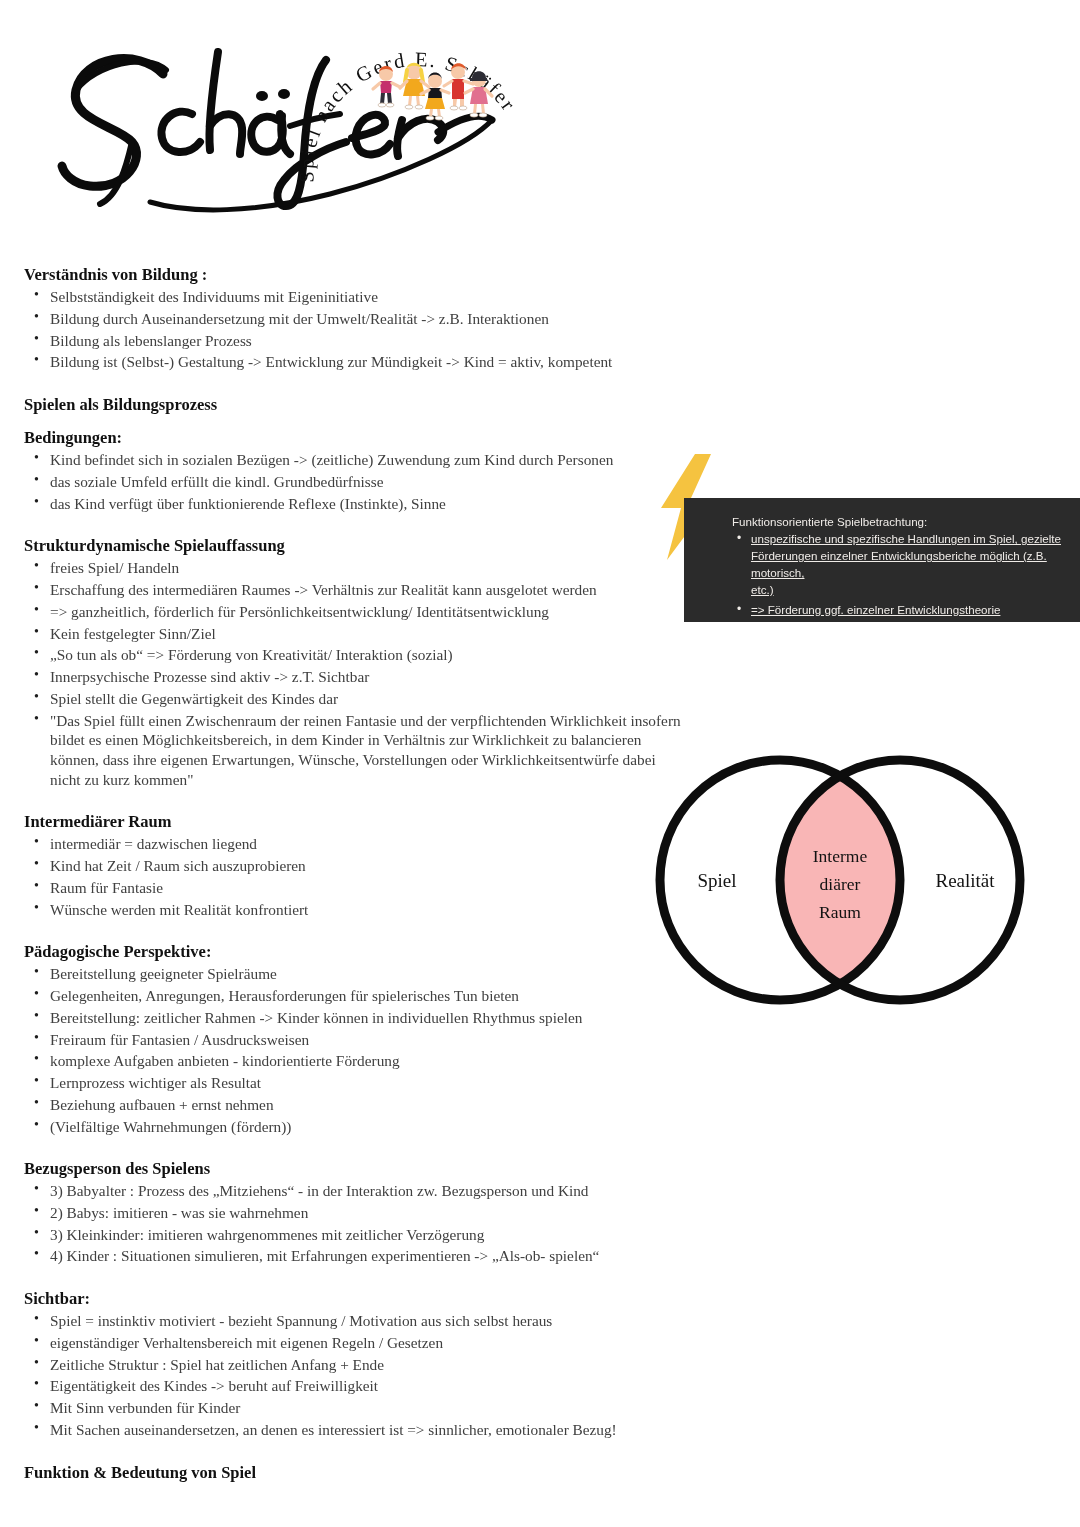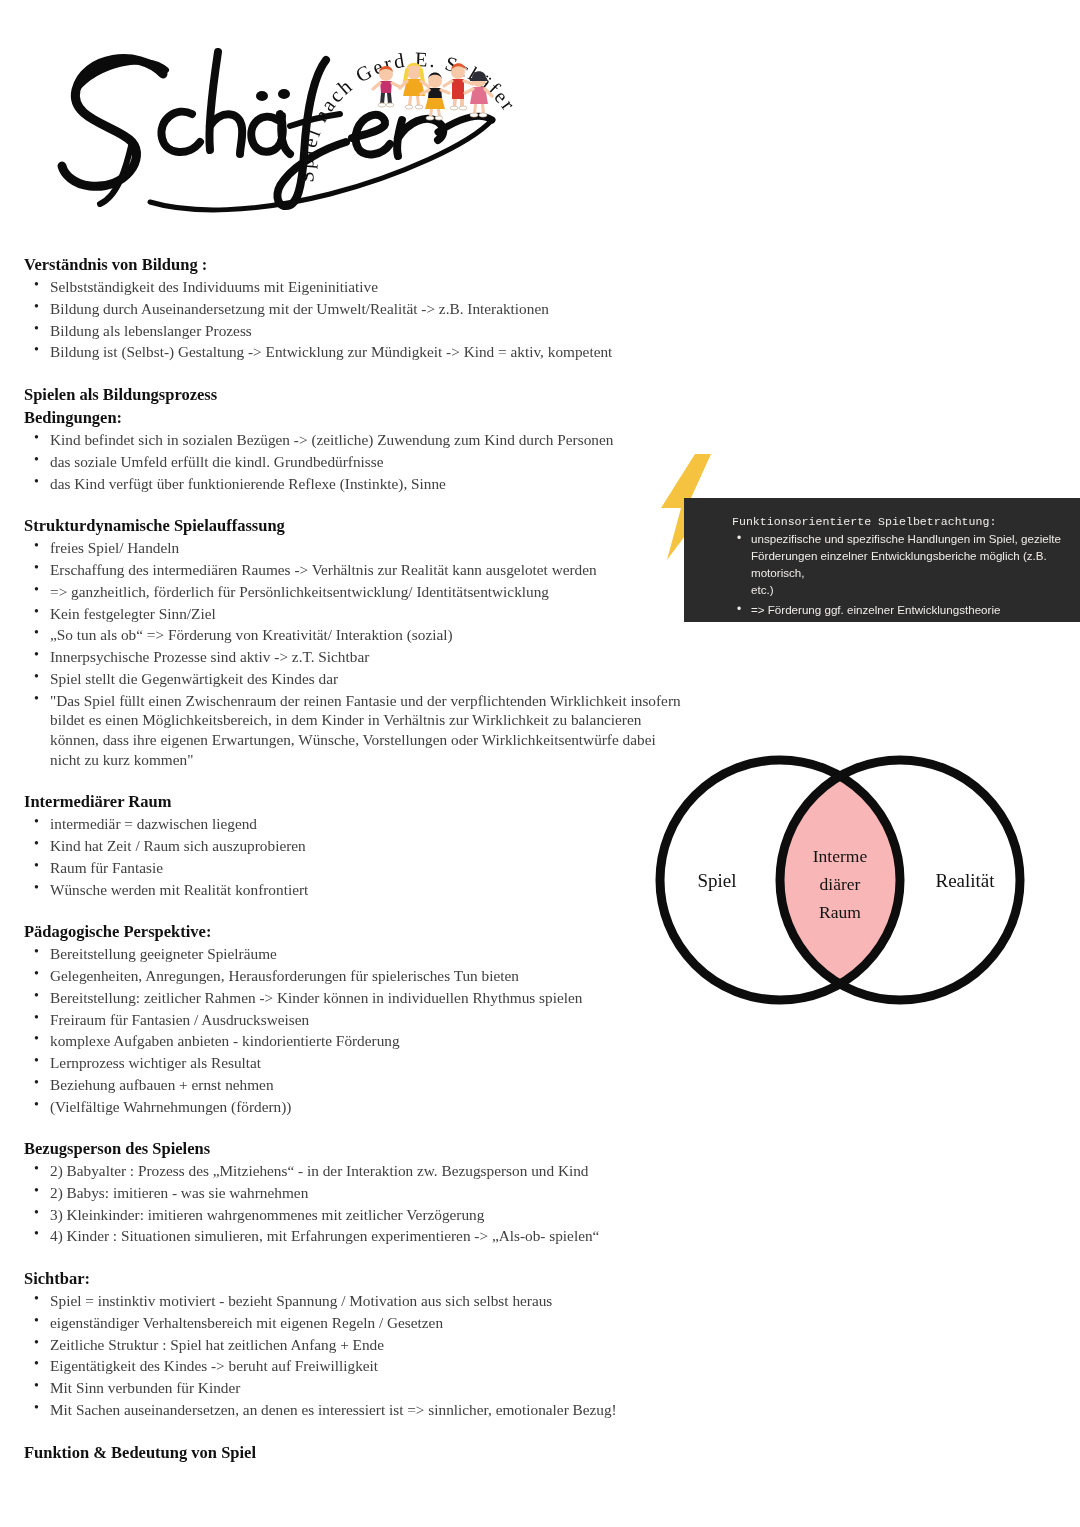--- a/index.html
+++ b/index.html
@@ -32,21 +32,21 @@
     left: 24px;
     top: 252px;
     width: 1040px;
   }
   .section { margin-bottom: 22px; }
   .sec-head {
     font-family: "Liberation Serif", serif;
     font-weight: bold;
     font-size: 16.5px;
     line-height: 1.28;
-    margin: 2px 0 2px 0;
+    margin: 12px 0 2px 0;
     color: #111;
   }
   ul.bullets {
     list-style: none;
     margin: 0;
     padding: 0;
   }
   ul.bullets > li {
     position: relative;
     padding-left: 26px;
@@ -93,34 +93,34 @@
     font-family: "Liberation Sans", sans-serif;
     box-sizing: border-box;
     padding: 16px 6px 10px 48px;
     overflow: hidden;
   }
   #callout-title {
     font-size: 11.6px;
     line-height: 1.42;
     margin: 0 0 1px 0;
     white-space: nowrap;
-    font-family: Liberation Mono, monospace;
   }
   ul.callout-list {
     list-style: none;
     margin: 0;
     padding: 0;
   }
   ul.callout-list > li {
     position: relative;
     padding-left: 19px;
     font-size: 11.6px;
     line-height: 1.45;
     margin: 0 0 3px 0;
     white-space: pre-line;
+    text-decoration: underline;
   }
   ul.callout-list > li::before {
     content: "\2022";
     position: absolute;
     left: 5px;
     top: -1px;
     font-size: 12px;
   }
 
   
@@ -311,21 +311,21 @@
       <li>komplexe Aufgaben anbieten - kindorientierte Förderung</li>
       <li>Lernprozess wichtiger als Resultat</li>
       <li>Beziehung aufbauen + ernst nehmen</li>
       <li>(Vielfältige Wahrnehmungen (fördern))</li>
     </ul>
   </div>
 
   <div class="section">
     <h3 class="sec-head">Bezugsperson des Spielens</h3>
     <ul class="bullets">
-      <li>2) Babyalter : Prozess des „Mitziehens“ - in der Interaktion zw. Bezugsperson und Kind</li>
+      <li>3) Babyalter : Prozess des „Mitziehens“ - in der Interaktion zw. Bezugsperson und Kind</li>
       <li>2) Babys: imitieren - was sie wahrnehmen</li>
       <li>3) Kleinkinder: imitieren wahrgenommenes mit zeitlicher Verzögerung</li>
       <li>4) Kinder : Situationen simulieren, mit Erfahrungen experimentieren -&gt; „Als-ob- spielen“</li>
     </ul>
   </div>
 
   <div class="section">
     <h3 class="sec-head">Sichtbar:</h3>
     <ul class="bullets">
       <li>Spiel = instinktiv motiviert - bezieht Spannung / Motivation aus sich selbst heraus</li>

